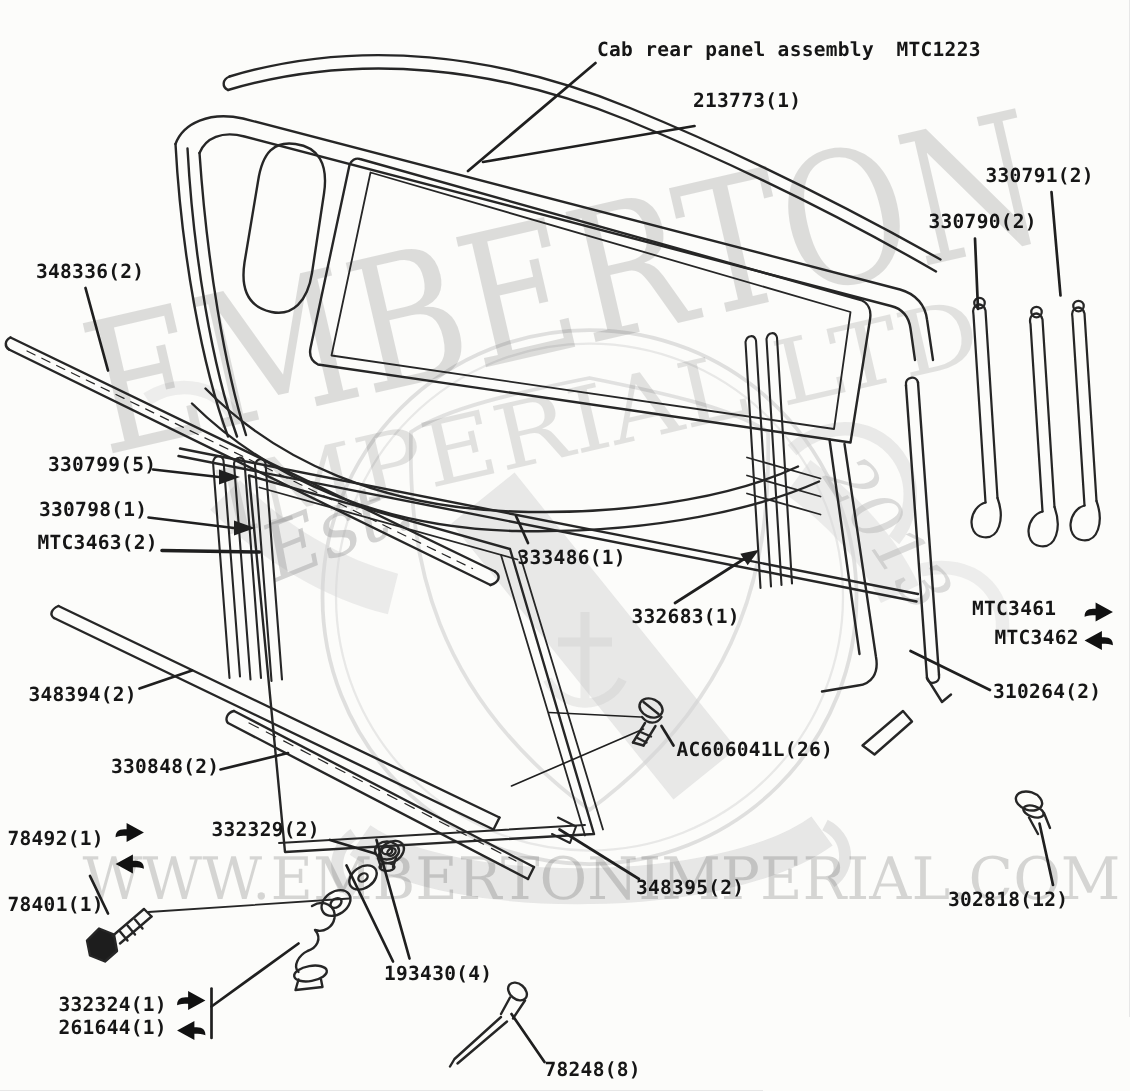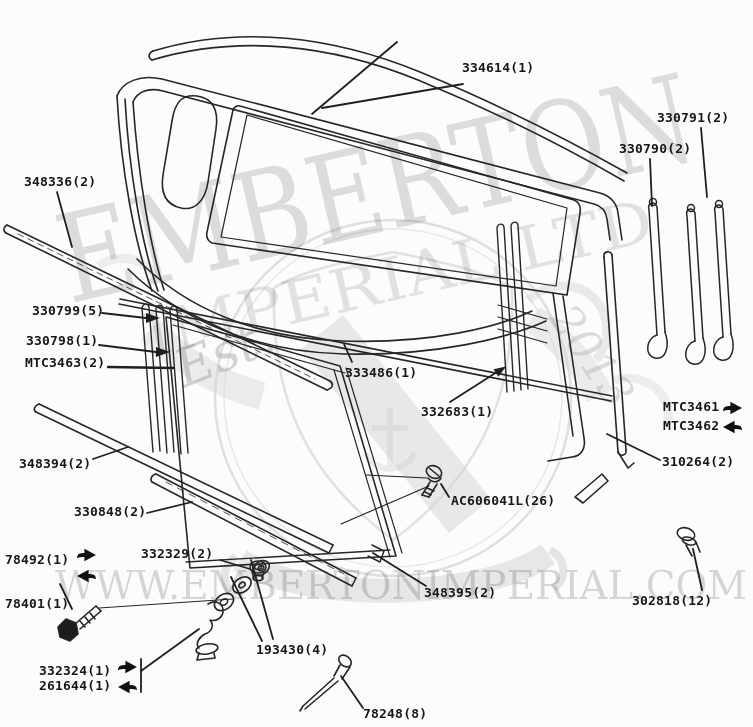--- a/index.html
+++ b/index.html
@@ -214,31 +214,32 @@
     <path d="M141,671 L199,629"></path>
     <path d="M363,708 L341,676"></path>
     <path d="M60,584 L72,609"></path>
     <path d="M427,478 L366,475 M429,486 L341,524" stroke-width="1.1"></path>
     <polygon points="146,313 160,318 146,323" fill="#1f1f1f" stroke="none"></polygon>
     <polygon points="156,347 170,352 156,357" fill="#1f1f1f" stroke="none"></polygon>
     <polygon points="0,-4.5 12,0 0,4.5" fill="#1f1f1f" stroke="none" transform="translate(496,373) rotate(-33)"></polygon>
   </g>
 </svg>
 
-
-  <div class="plabel" style="left:462px;top:60px">334614(1)</div>
+  <div class="plabel" style="left:398px;top:26px"><span>Cab rear panel assembly</span><span style="margin-left:15px">MTC1223</span></div>
+
+  <div class="plabel" style="left:462px;top:60px">213773(1)</div>
   <div class="plabel" style="left:657px;top:110px">330791(2)</div>
   <div class="plabel" style="left:619px;top:141px">330790(2)</div>
   <div class="plabel" style="left:24px;top:174px">348336(2)</div>
   <div class="plabel" style="left:32px;top:303px">330799(5)</div>
   <div class="plabel" style="left:26px;top:333px">330798(1)</div>
   <div class="plabel" style="left:25px;top:355px">MTC3463(2)</div>
   <div class="plabel" style="left:345px;top:365px">333486(1)</div>
   <div class="plabel" style="left:421px;top:404px">332683(1)</div>
-  <div class="plabel" style="left:663px;top:399px">MTC3461</div>
+  <div class="plabel" style="left:648px;top:399px">MTC3461</div>
   <div class="plabel" style="left:663px;top:418px">MTC3462</div>
   <div class="plabel" style="left:662px;top:454px">310264(2)</div>
   <div class="plabel" style="left:19px;top:456px">348394(2)</div>
   <div class="plabel" style="left:451px;top:493px">AC606041L(26)</div>
   <div class="plabel" style="left:74px;top:504px">330848(2)</div>
   <div class="plabel" style="left:5px;top:552px">78492(1)</div>
   <div class="plabel" style="left:5px;top:596px">78401(1)</div>
   <div class="plabel" style="left:141px;top:546px">332329(2)</div>
   <div class="plabel" style="left:424px;top:585px">348395(2)</div>
   <div class="plabel" style="left:632px;top:593px">302818(12)</div>

